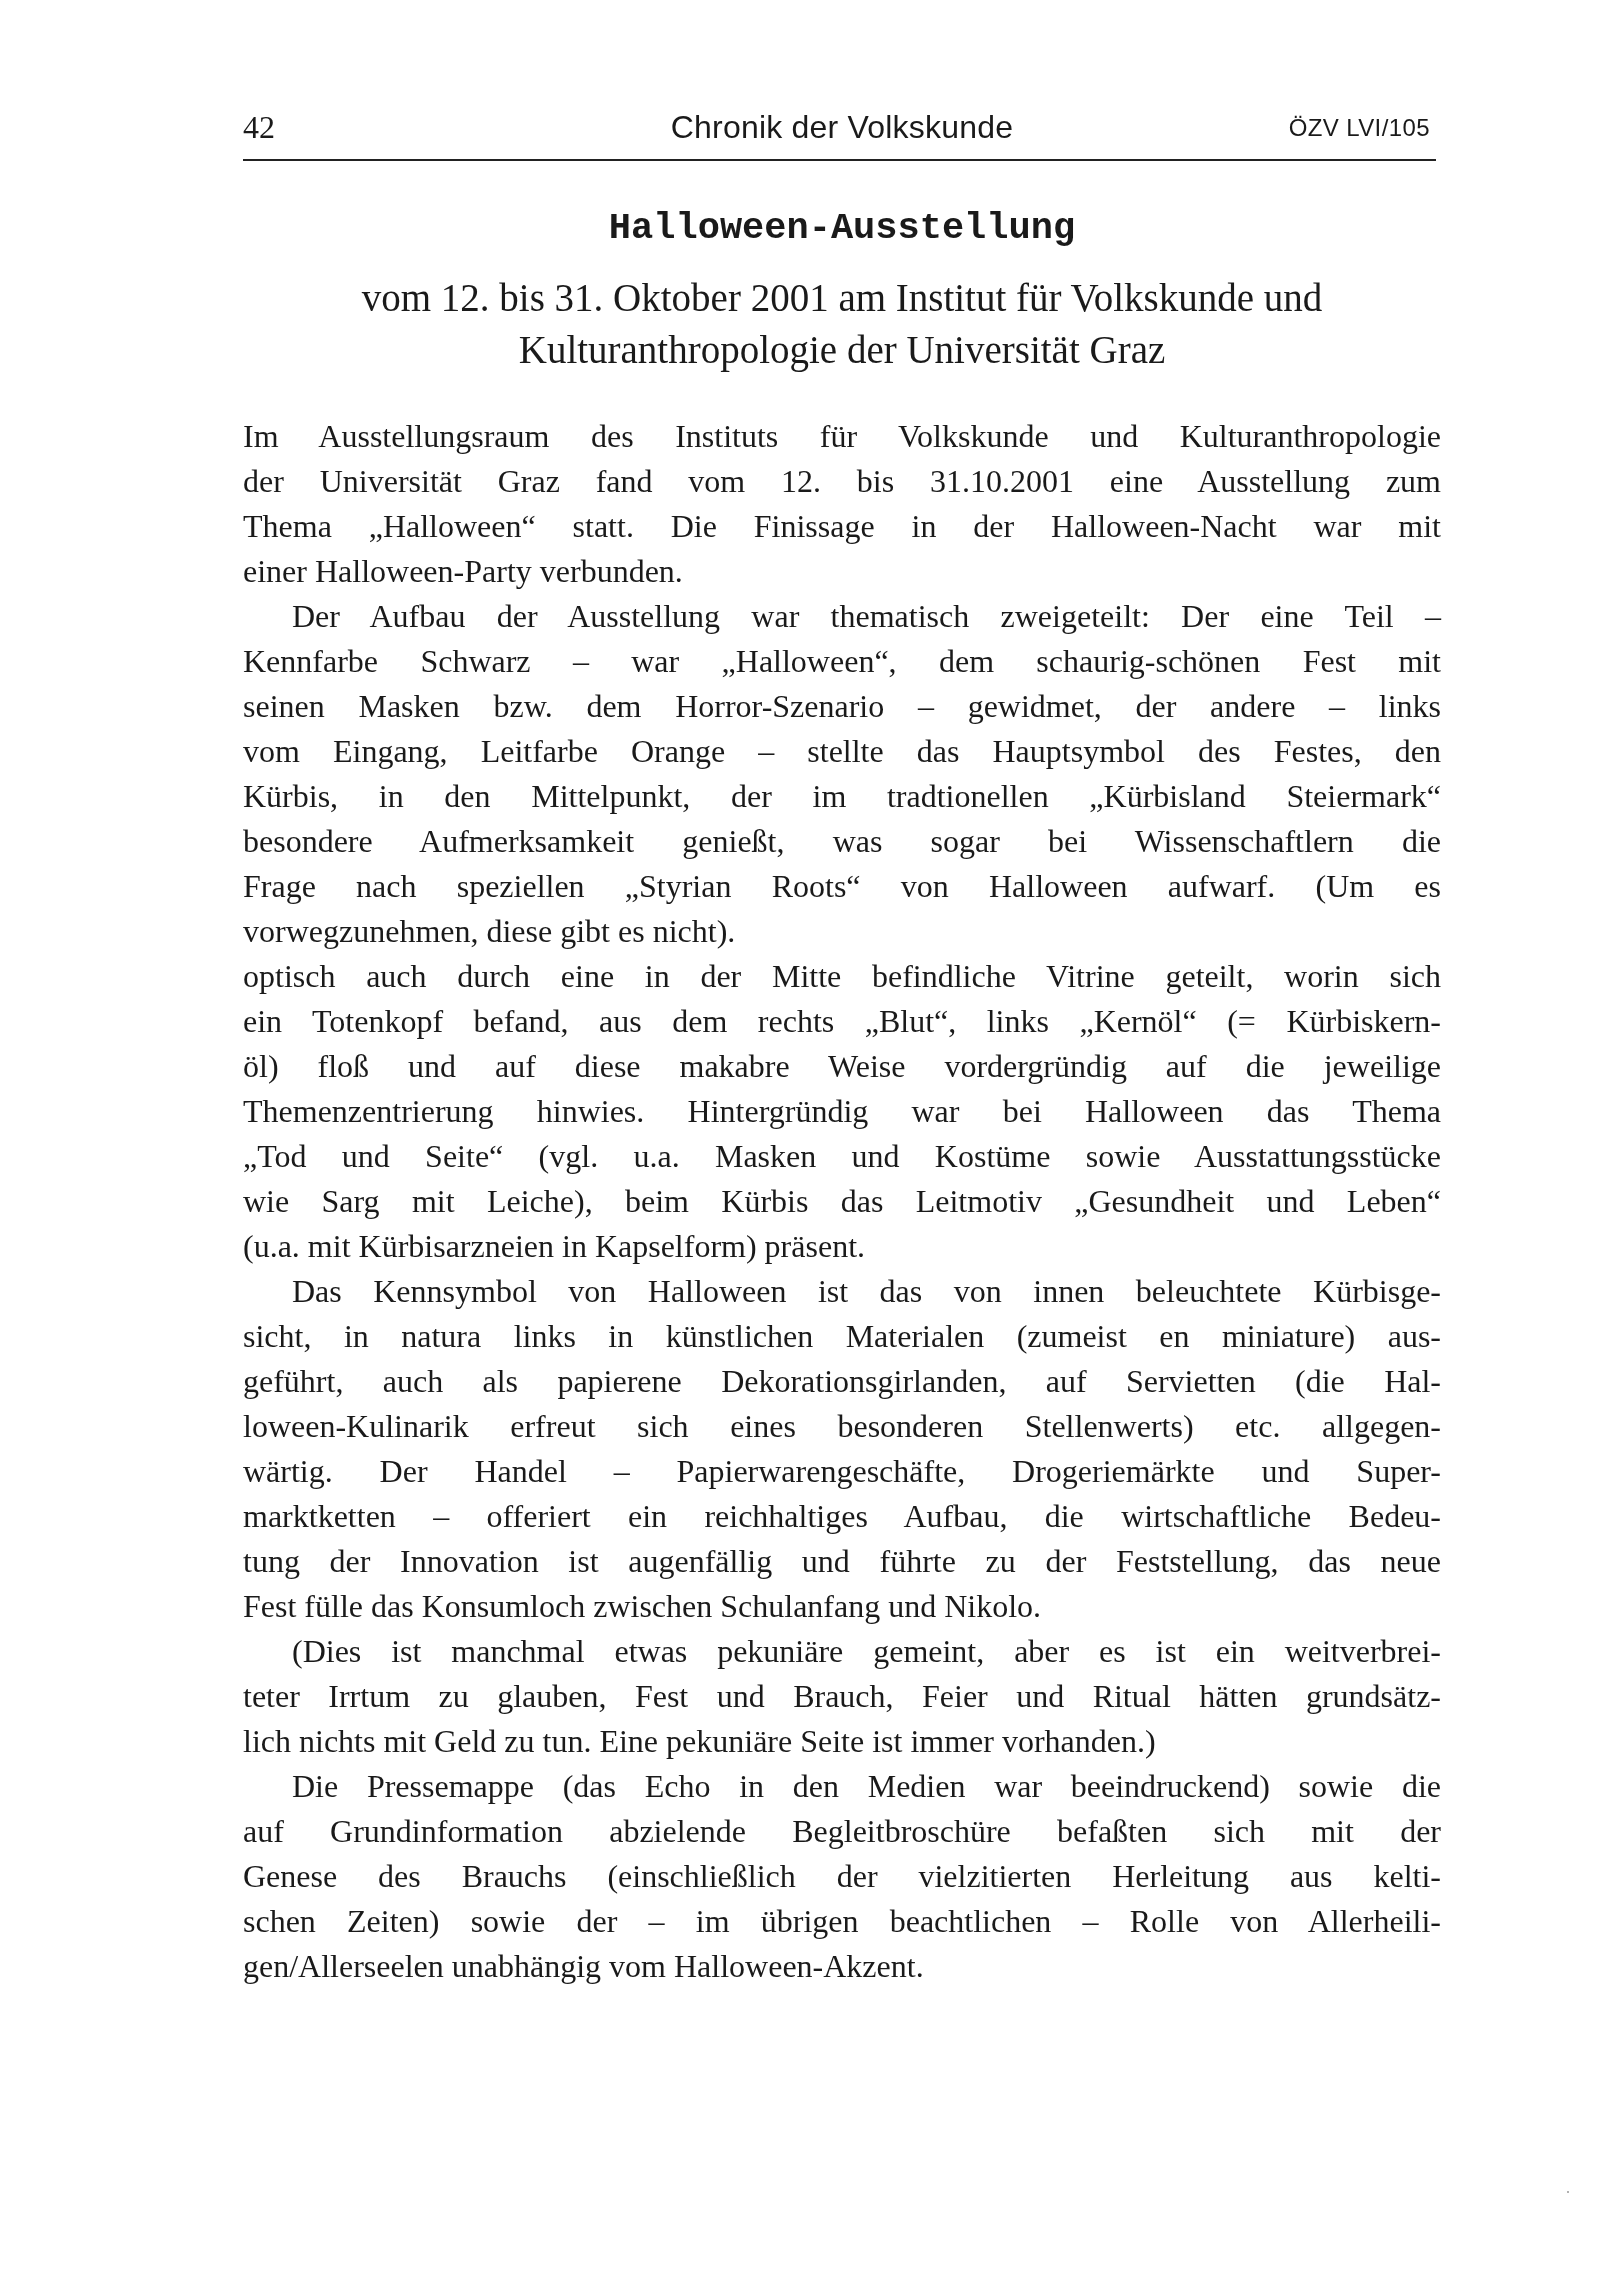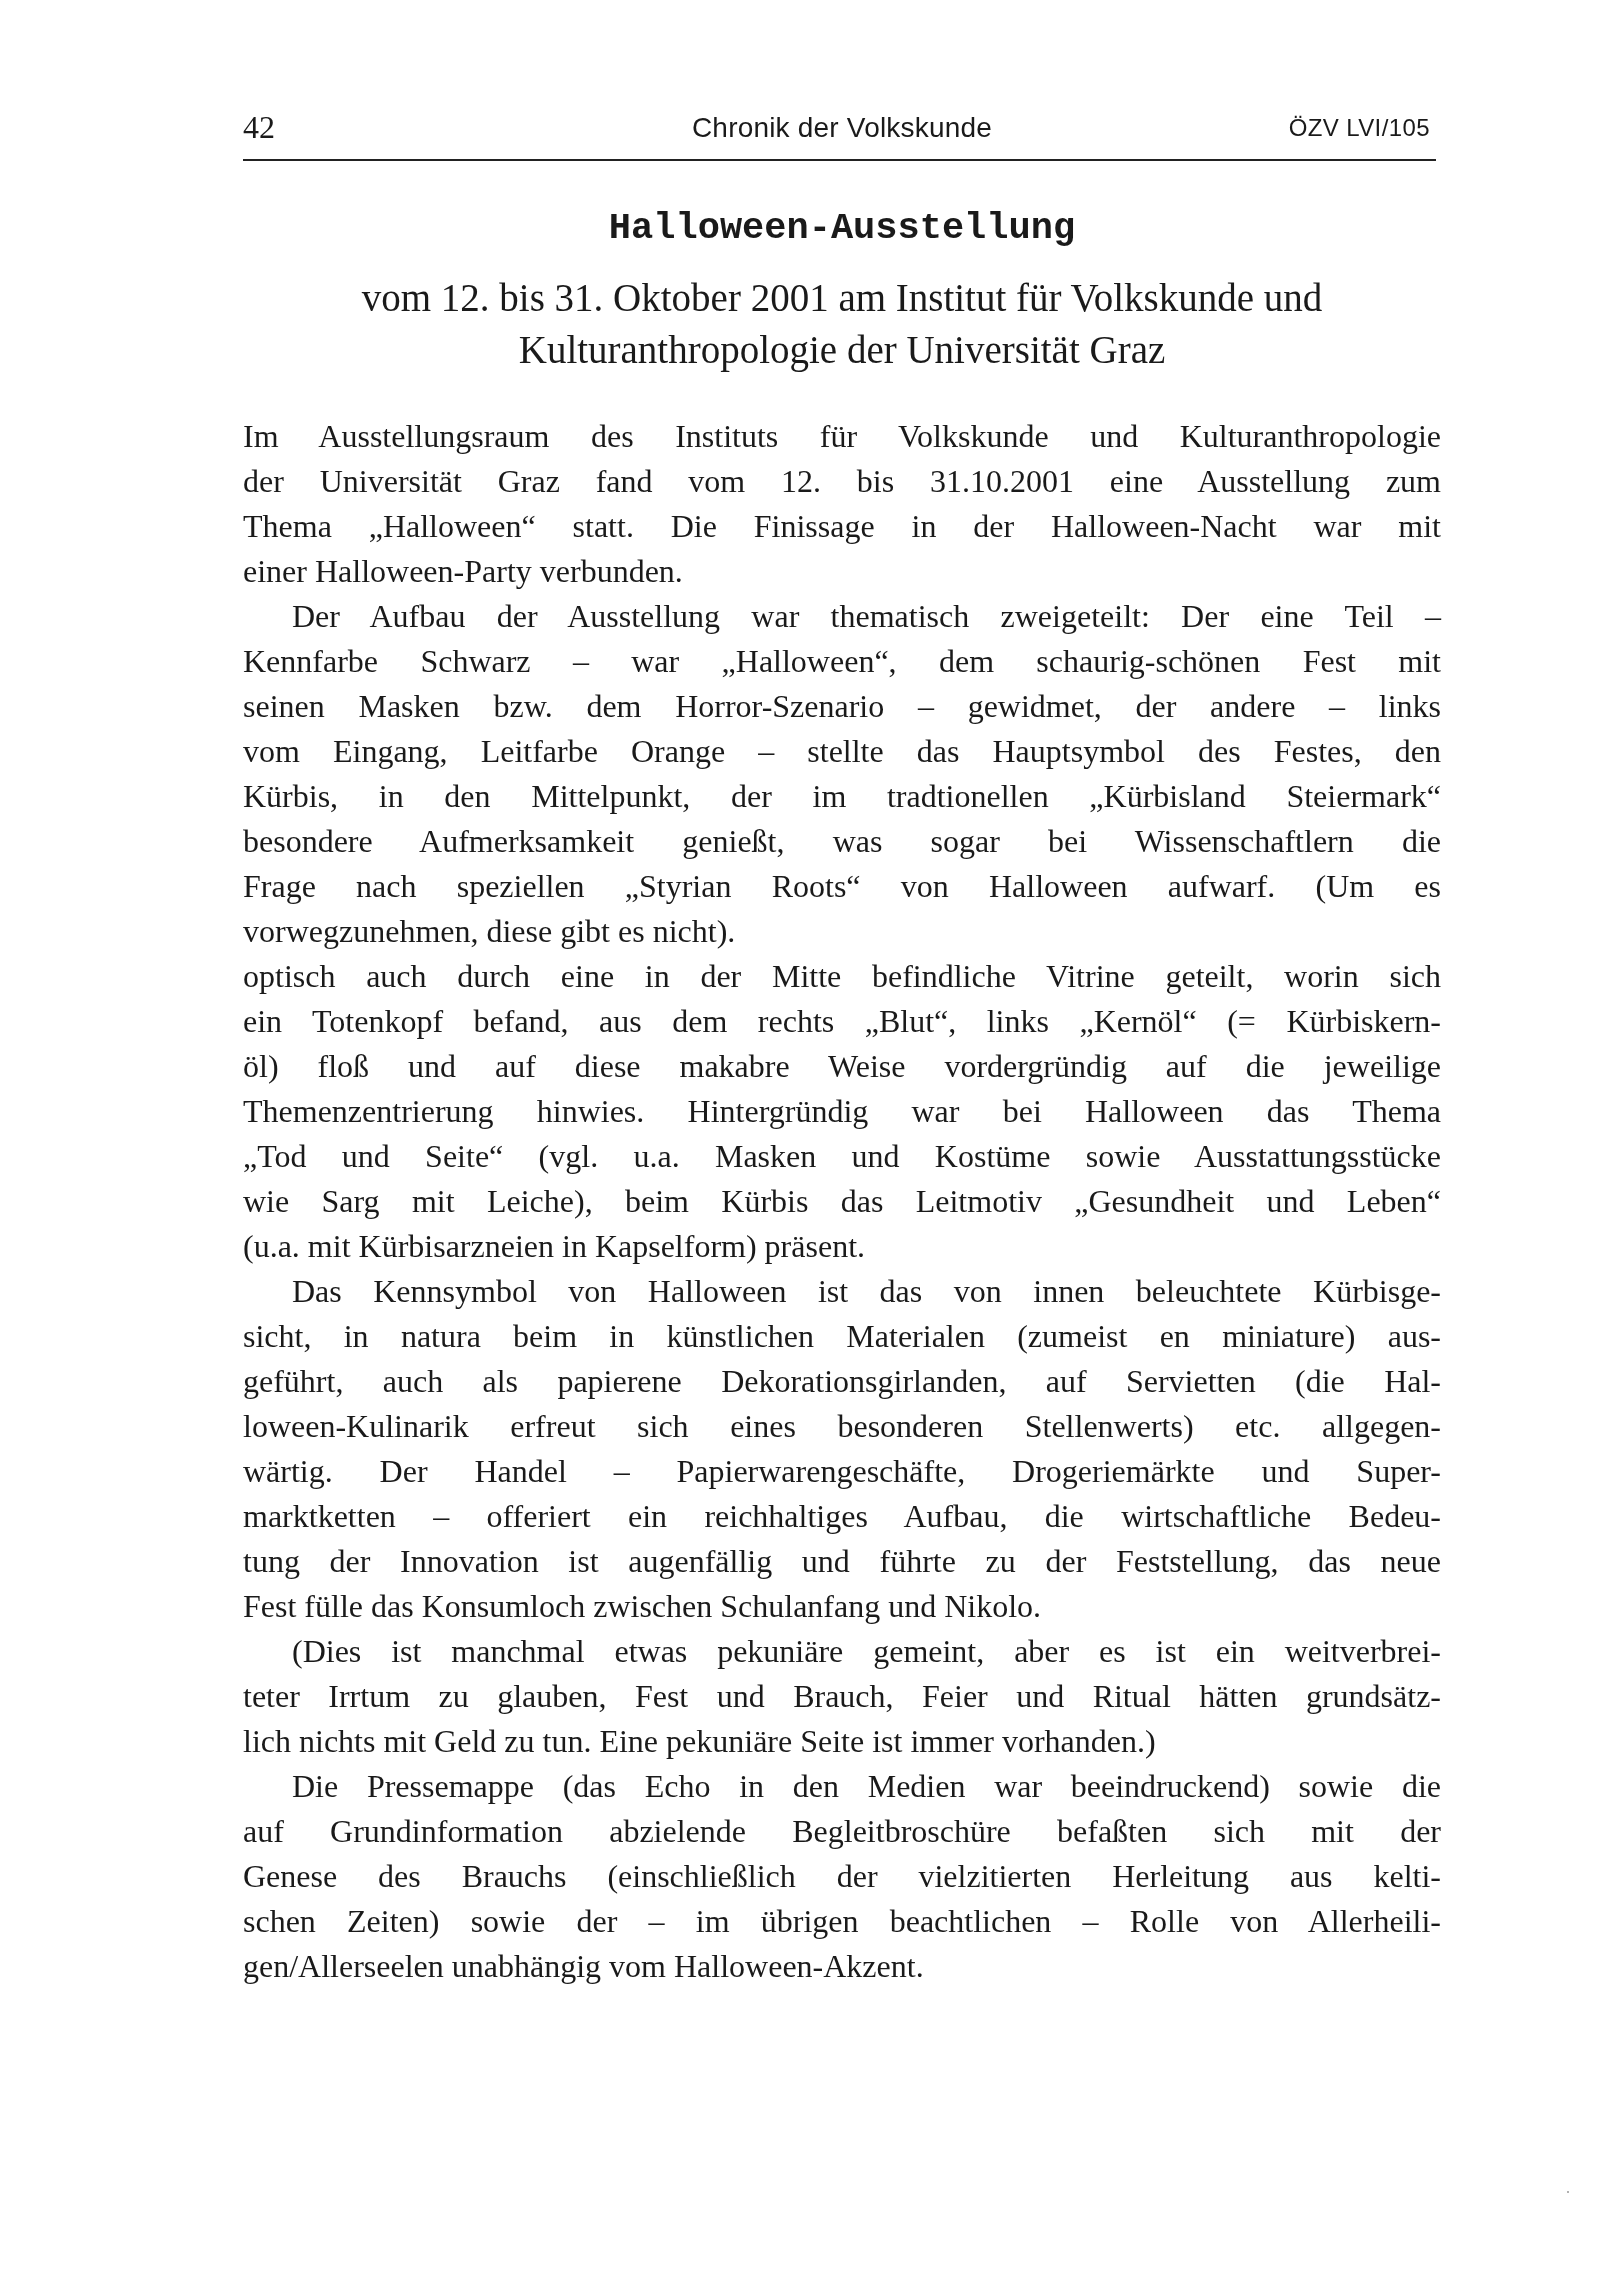--- a/index.html
+++ b/index.html
@@ -37,21 +37,21 @@
       font-family: "Liberation Serif", serif;
       font-size: 32px;
     }
     .rh-title {
       position: absolute;
       left: 0;
       width: 100%;
       text-align: center;
       top: 0;
       font-family: "Liberation Sans", "DejaVu Sans", sans-serif;
-      font-size: 28px;
+      font-size: 32px;
       letter-spacing: 0.2px;
     }
     .rh-journal {
       position: absolute;
       right: 11px;
       top: 0;
       font-family: "Liberation Sans", "DejaVu Sans", sans-serif;
       font-size: 24px;
       letter-spacing: 0.4px;
     }
@@ -156,21 +156,21 @@
         <span class="line">optisch auch durch eine in der Mitte befindliche Vitrine geteilt, worin sich</span>
         <span class="line">ein Totenkopf befand, aus dem rechts „Blut“, links „Kernöl“ (= Kürbiskern-</span>
         <span class="line">öl) floß und auf diese makabre Weise vordergründig auf die jeweilige</span>
         <span class="line">Themenzentrierung hinwies. Hintergründig war bei Halloween das Thema</span>
         <span class="line">„Tod und Seite“ (vgl. u.a. Masken und Kostüme sowie Ausstattungsstücke</span>
         <span class="line">wie Sarg mit Leiche), beim Kürbis das Leitmotiv „Gesundheit und Leben“</span>
         <span class="line last">(u.a. mit Kürbisarzneien in Kapselform) präsent.</span>
       </div>
       <div class="para">
         <span class="line indent">Das Kennsymbol von Halloween ist das von innen beleuchtete Kürbisge-</span>
-        <span class="line">sicht, in natura beim in künstlichen Materialen (zumeist en miniature) aus-</span>
+        <span class="line">sicht, in natura links in künstlichen Materialen (zumeist en miniature) aus-</span>
         <span class="line">geführt, auch als papierene Dekorationsgirlanden, auf Servietten (die Hal-</span>
         <span class="line">loween-Kulinarik erfreut sich eines besonderen Stellenwerts) etc. allgegen-</span>
         <span class="line">wärtig. Der Handel – Papierwarengeschäfte, Drogeriemärkte und Super-</span>
         <span class="line">marktketten – offeriert ein reichhaltiges Aufbau, die wirtschaftliche Bedeu-</span>
         <span class="line">tung der Innovation ist augenfällig und führte zu der Feststellung, das neue</span>
         <span class="line last">Fest fülle das Konsumloch zwischen Schulanfang und Nikolo.</span>
       </div>
       <div class="para">
         <span class="line indent">(Dies ist manchmal etwas pekuniäre gemeint, aber es ist ein weitverbrei-</span>
         <span class="line">teter Irrtum zu glauben, Fest und Brauch, Feier und Ritual hätten grundsätz-</span>

